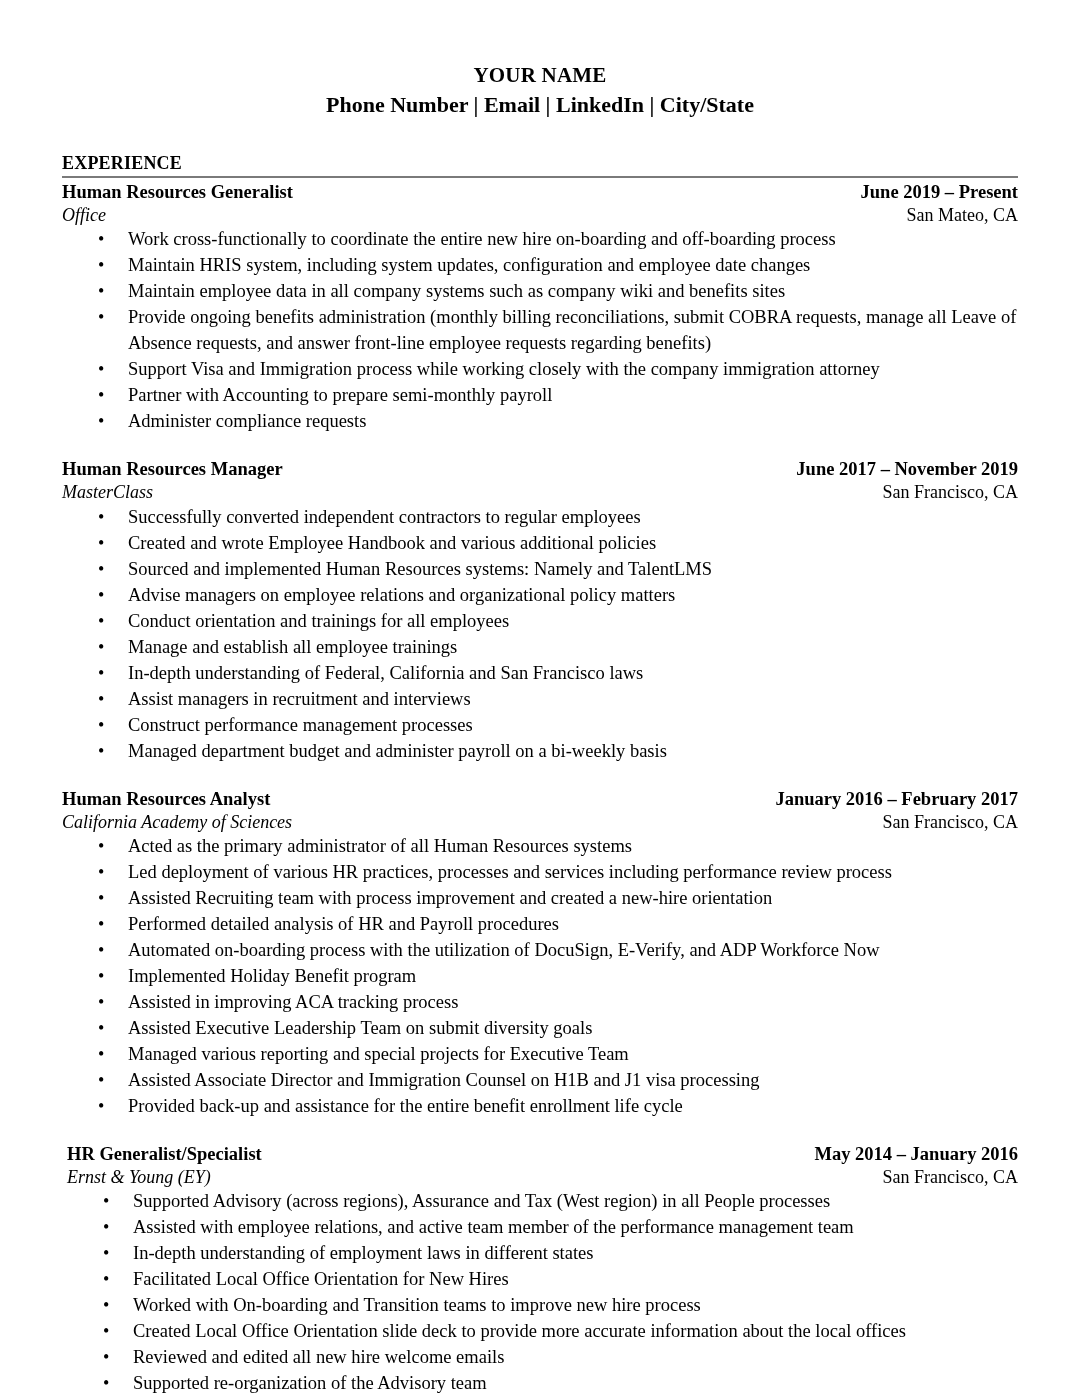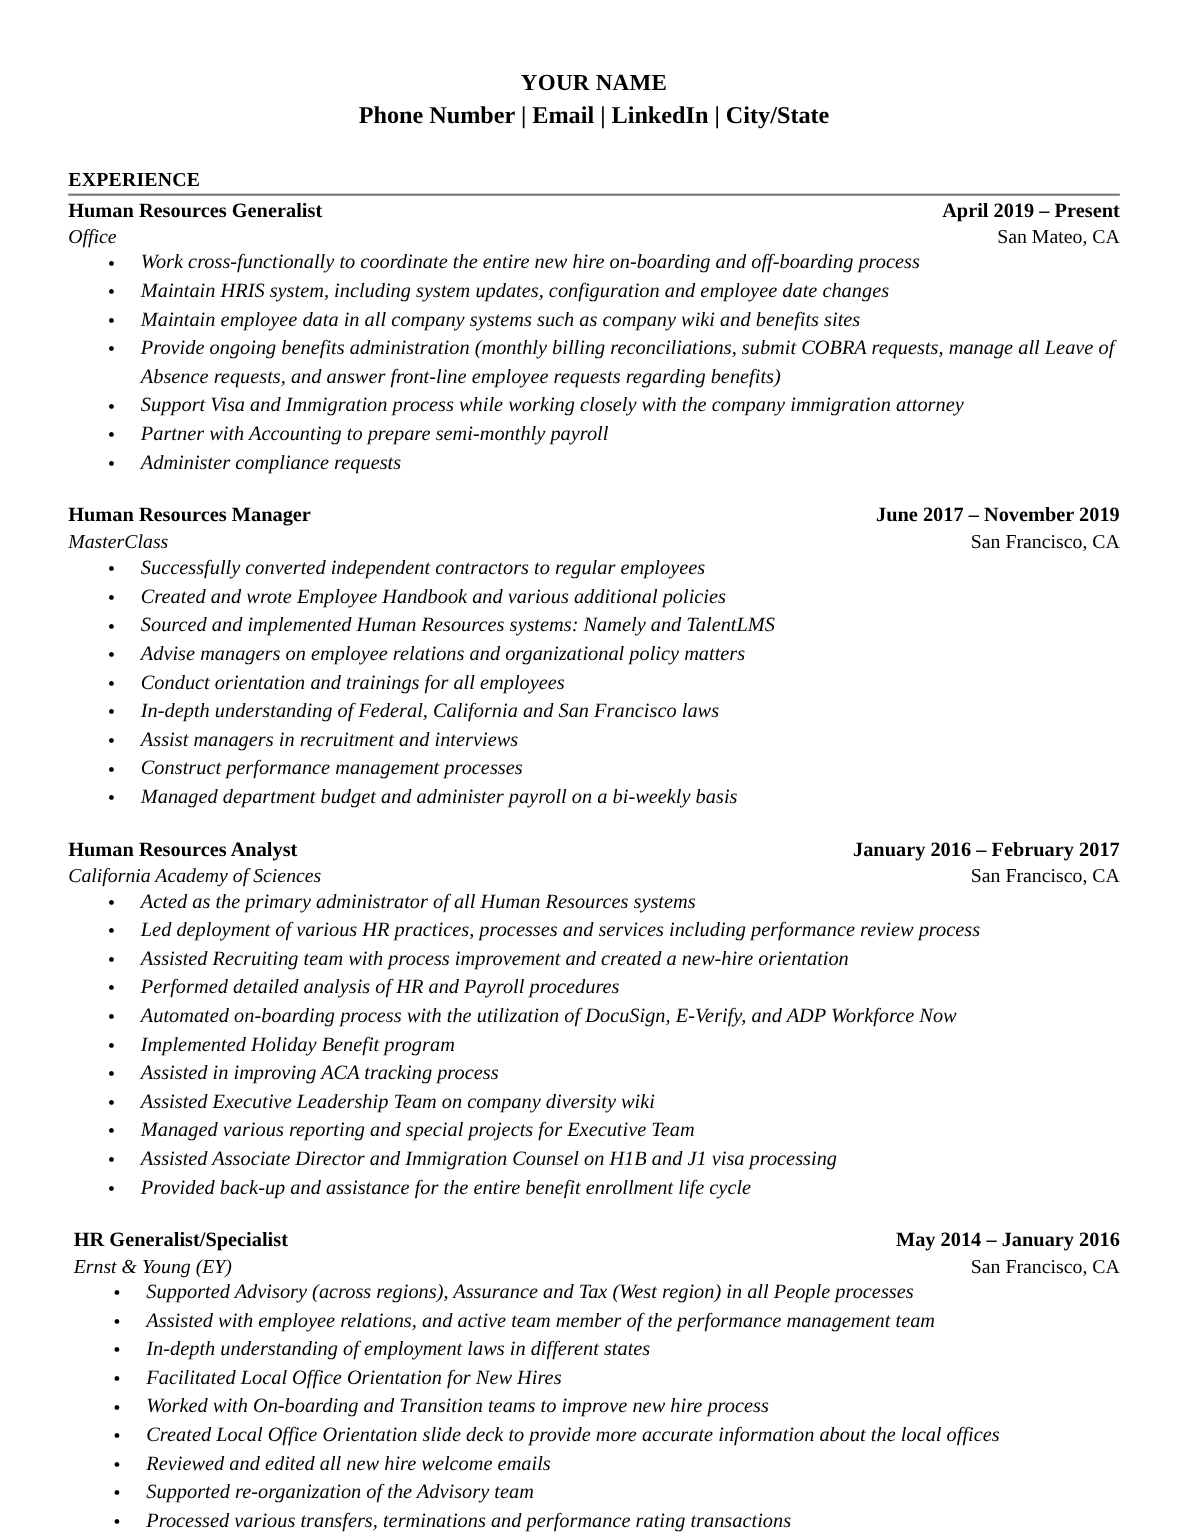--- a/index.html
+++ b/index.html
@@ -88,21 +88,20 @@
     font-size: 18px;
     text-align: right;
     white-space: nowrap;
   }
 
   
   ul.bullets {
     list-style: none;
     margin: 0;
     padding: 0;
-    font-style: italic;
   }
   ul.bullets li {
     position: relative;
     font-size: 18.5px;
     line-height: 1.405;
     padding-left: 66px;
     margin: 0;
   }
   ul.bullets li::before {
     content: "\2022";
@@ -123,21 +122,21 @@
     <div class="doc-contact">Phone Number | Email | LinkedIn | City/State</div>
   </div>
 
   <div class="section">
     <div class="section-title">EXPERIENCE</div>
     <div>
 
       <div class="entry">
         <div class="entry-row">
           <div class="entry-title">Human Resources Generalist</div>
-          <div class="entry-date">April 2019 – Present</div>
+          <div class="entry-date">June 2019 – Present</div>
         </div>
         <div class="entry-row">
           <div class="entry-org">Office</div>
           <div class="entry-loc">San Mateo, CA</div>
         </div>
         <ul class="bullets">
           <li>Work cross-functionally to coordinate the entire new hire on-boarding and off-boarding process</li>
           <li>Maintain HRIS system, including system updates, configuration and employee date changes</li>
           <li>Maintain employee data in all company systems such as company wiki and benefits sites</li>
           <li>Provide ongoing benefits administration (monthly billing reconciliations, submit COBRA requests, manage all Leave of Absence requests, and answer front-line employee requests regarding benefits)</li>
@@ -155,20 +154,21 @@
         <div class="entry-row">
           <div class="entry-org">MasterClass</div>
           <div class="entry-loc">San Francisco, CA</div>
         </div>
         <ul class="bullets">
           <li>Successfully converted independent contractors to regular employees</li>
           <li>Created and wrote Employee Handbook and various additional policies</li>
           <li>Sourced and implemented Human Resources systems: Namely and TalentLMS</li>
           <li>Advise managers on employee relations and organizational policy matters</li>
           <li>Conduct orientation and trainings for all employees</li>
+          <li>Manage and establish all employee trainings</li>
           <li>In-depth understanding of Federal, California and San Francisco laws</li>
           <li>Assist managers in recruitment and interviews</li>
           <li>Construct performance management processes</li>
           <li>Managed department budget and administer payroll on a bi-weekly basis</li>
         </ul>
       </div>
 
       <div class="entry">
         <div class="entry-row">
           <div class="entry-title">Human Resources Analyst</div>
@@ -179,21 +179,21 @@
           <div class="entry-loc">San Francisco, CA</div>
         </div>
         <ul class="bullets">
           <li>Acted as the primary administrator of all Human Resources systems</li>
           <li>Led deployment of various HR practices, processes and services including performance review process</li>
           <li>Assisted Recruiting team with process improvement and created a new-hire orientation</li>
           <li>Performed detailed analysis of HR and Payroll procedures</li>
           <li>Automated on-boarding process with the utilization of DocuSign, E-Verify, and ADP Workforce Now</li>
           <li>Implemented Holiday Benefit program</li>
           <li>Assisted in improving ACA tracking process</li>
-          <li>Assisted Executive Leadership Team on company diversity wiki</li>
+          <li>Assisted Executive Leadership Team on submit diversity goals</li>
           <li>Managed various reporting and special projects for Executive Team</li>
           <li>Assisted Associate Director and Immigration Counsel on H1B and J1 visa processing</li>
           <li>Provided back-up and assistance for the entire benefit enrollment life cycle</li>
         </ul>
       </div>
 
       <div class="entry indented">
         <div class="entry-row">
           <div class="entry-title">HR Generalist/Specialist</div>
           <div class="entry-date">May 2014 – January 2016</div>

